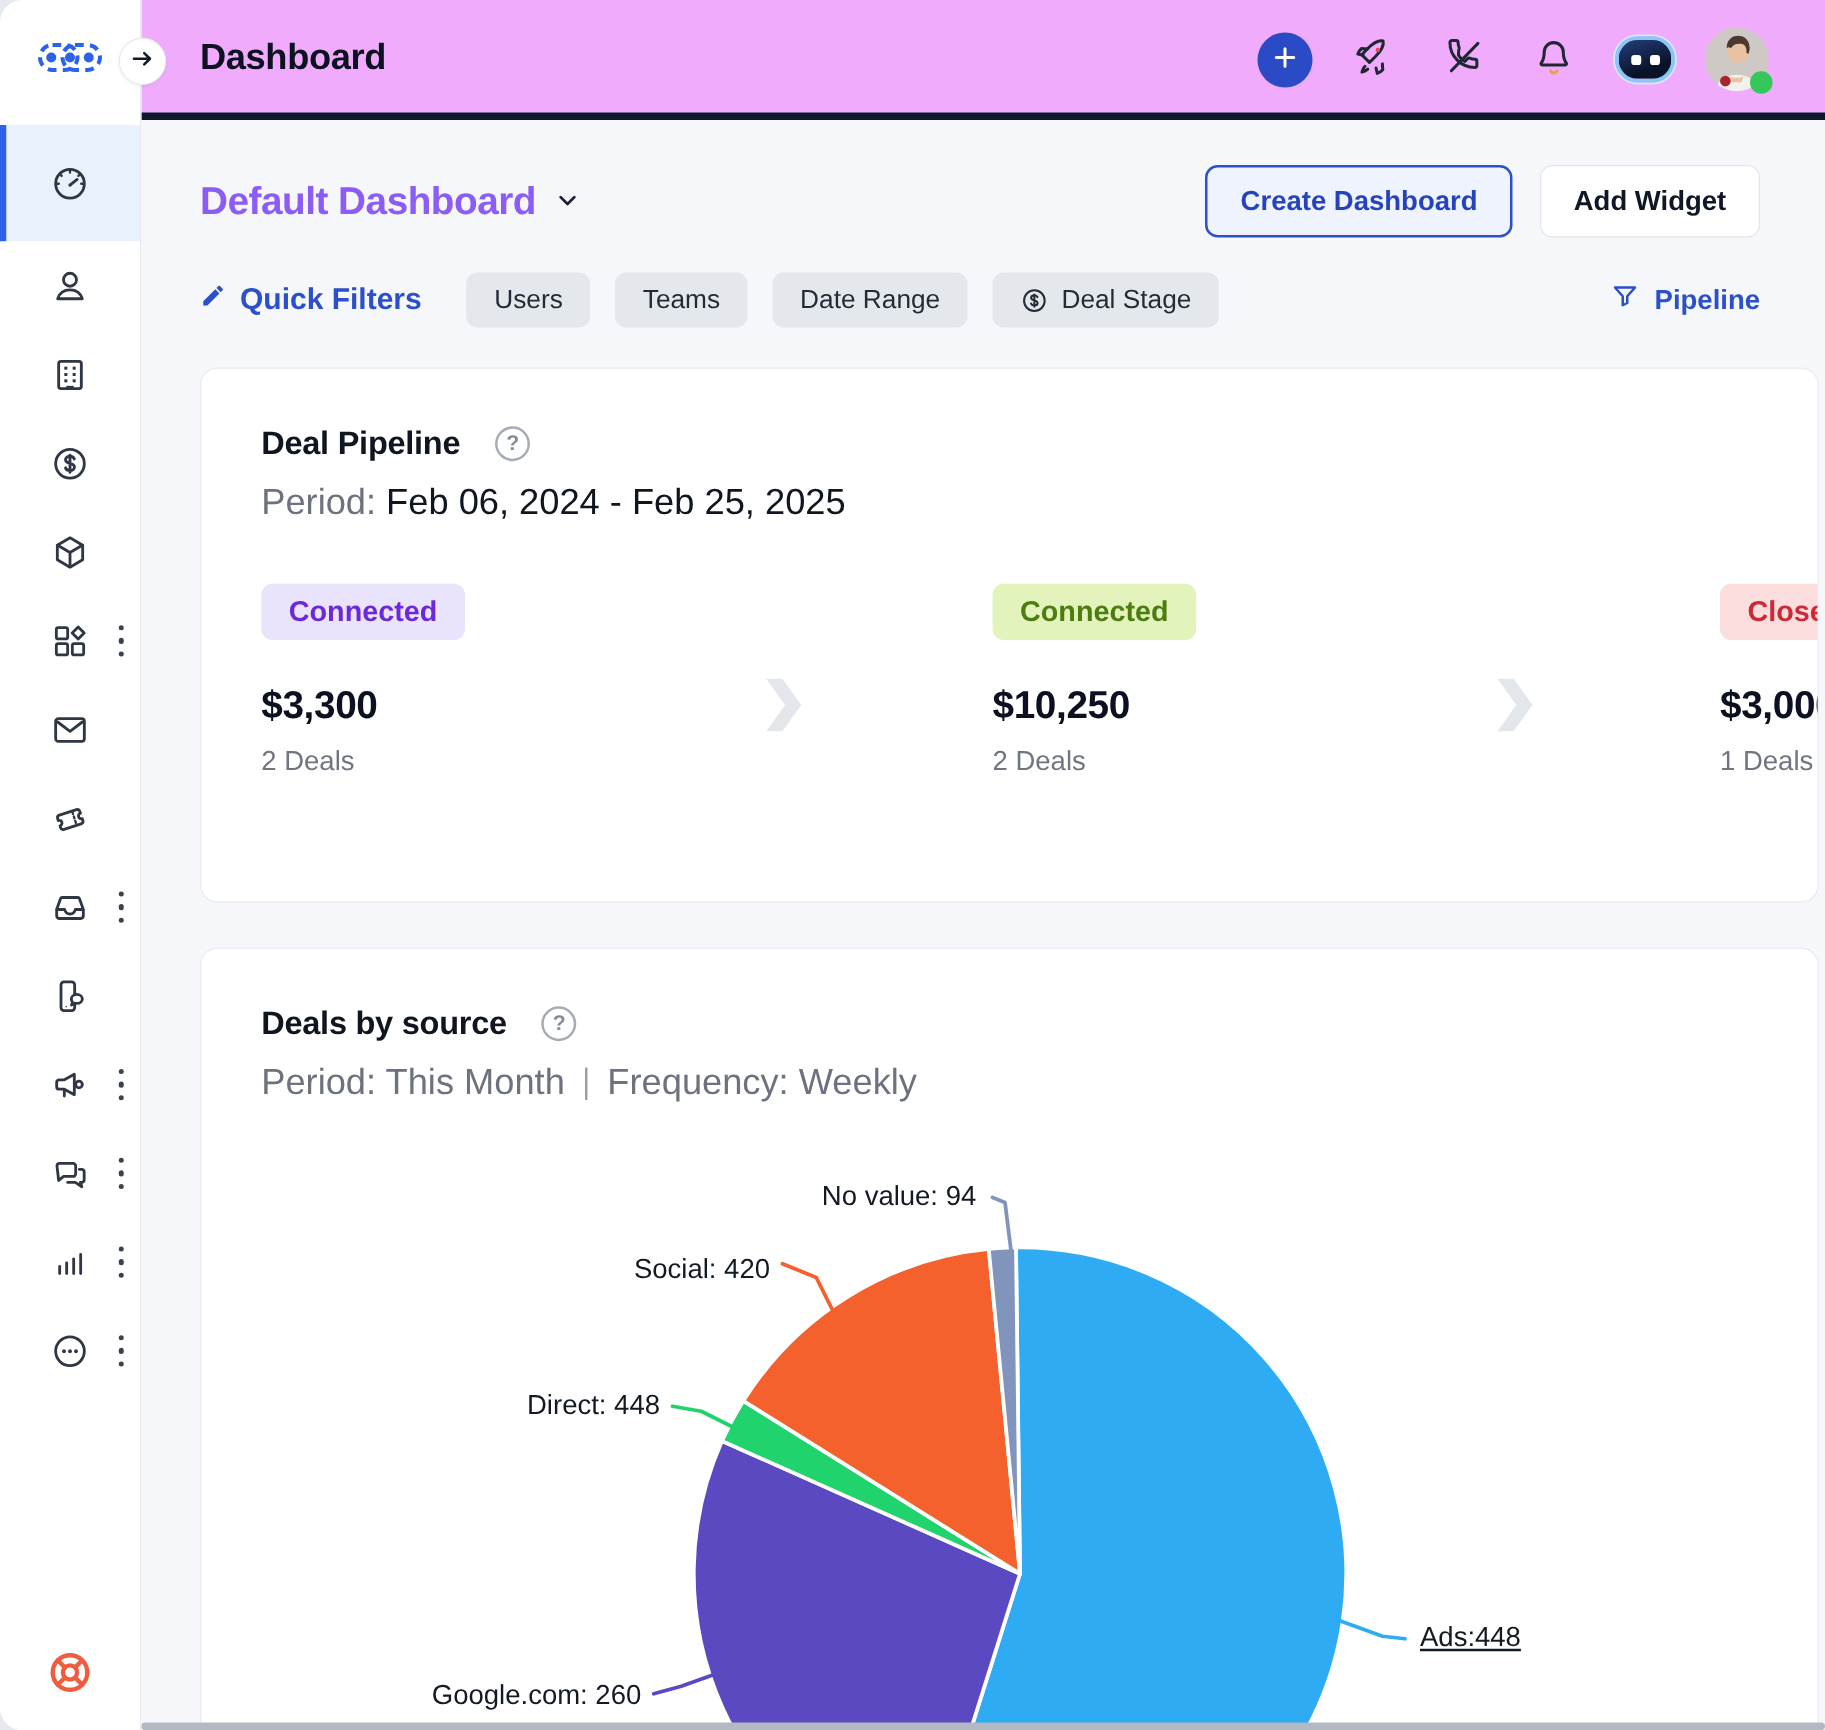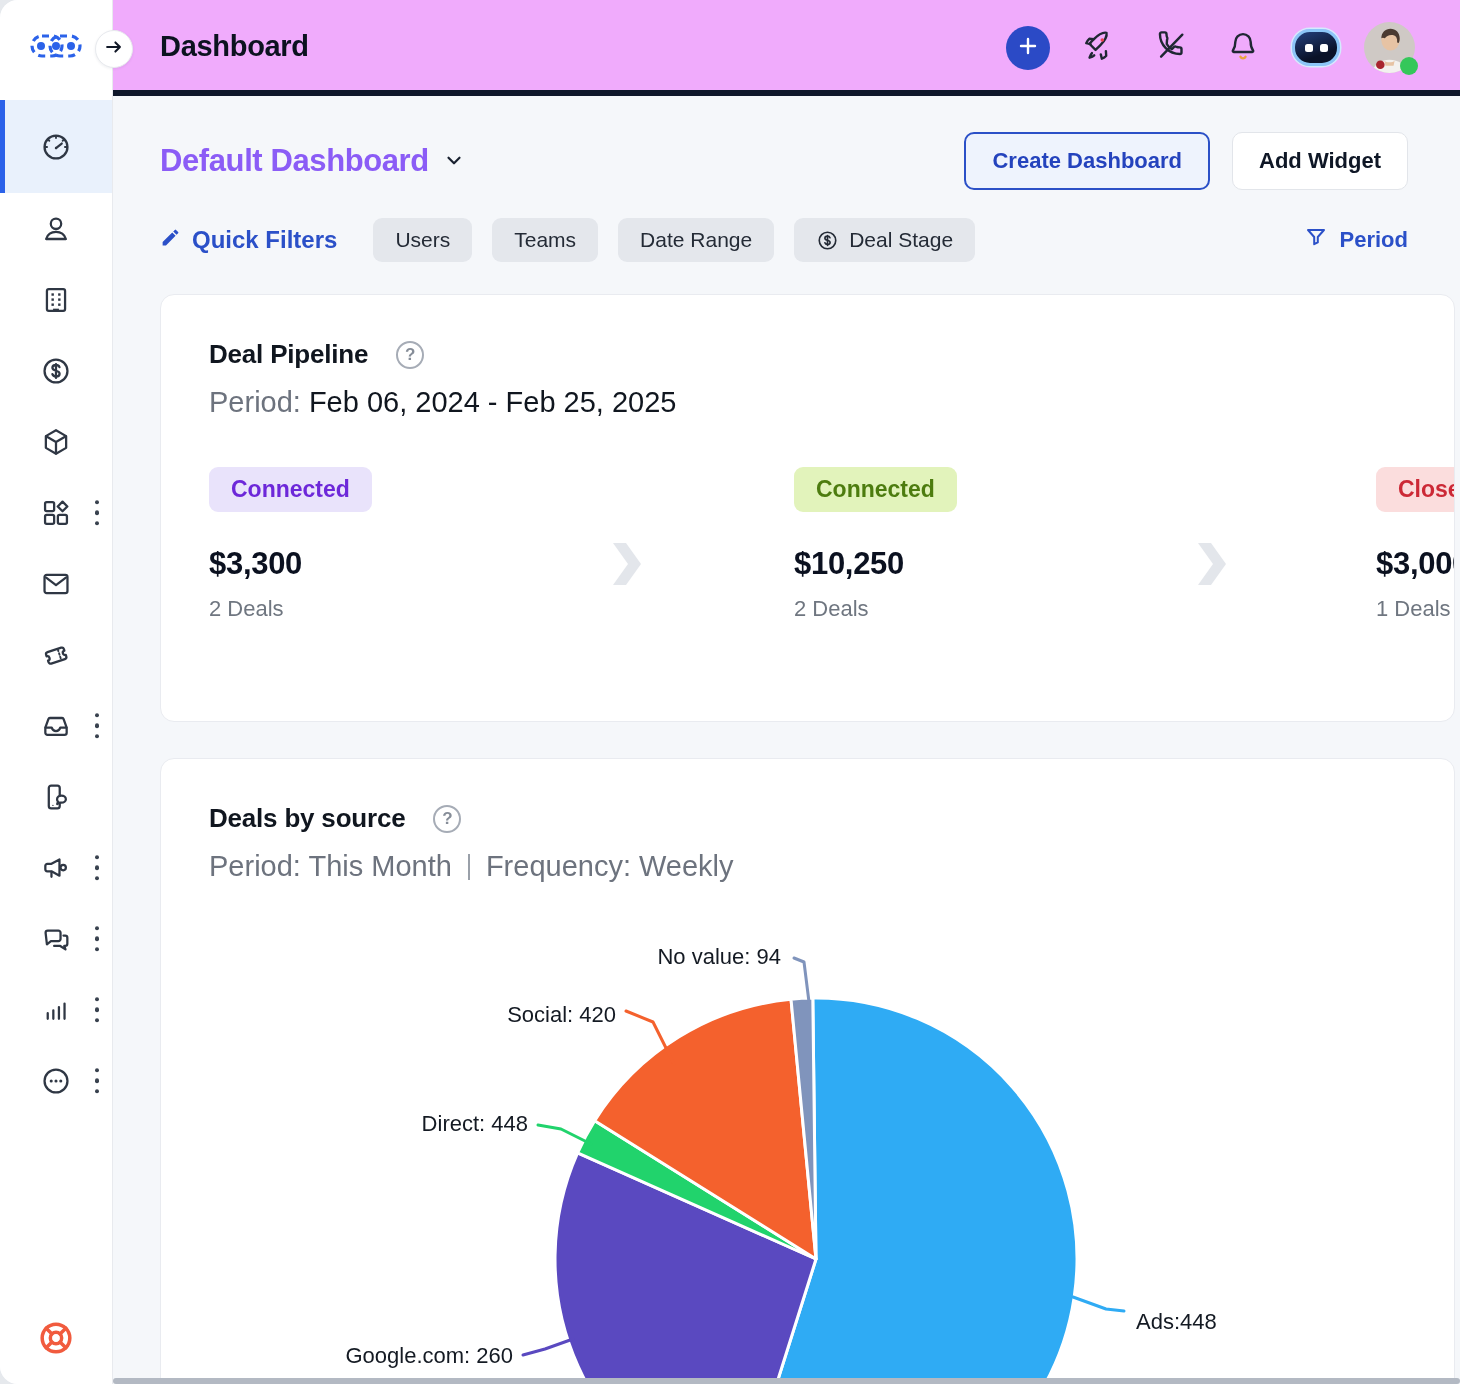--- a/index.html
+++ b/index.html
@@ -351,21 +351,21 @@
               </span>
               <span>Deal Stage</span>
             </div>
           </div>
         <div class="filters-link">
           <span>
             <svg width="24" height="24" viewBox="0 0 24 24" fill="none" stroke="#2b50c8" stroke-width="2" stroke-linejoin="round">
                 <path d="M4 5h16l-6.2 7v5.4l-3.6 1.8v-7.2z"></path>
               </svg>
           </span>
-          <span>Period</span>
+          <span>Pipeline</span>
         </div>
       </div>
 
       <section class="card" id="pipeline-card">
         <div class="card-title-row">
           <span class="card-title">Deal Pipeline</span>
           <span class="help-circle">?</span>
         </div>
         <div class="period-row">
           <span>Period:</span>
@@ -400,21 +400,21 @@
               <path d="M 655 500 L 576.5 748.9 A 261 261 0 0 1 416.6 393.8 Z" fill="#5a49c0" stroke="#ffffff" stroke-width="3" stroke-linejoin="round"></path>
               <path d="M 655 500 L 416.6 393.8 A 261 261 0 0 1 433.7 361.7 Z" fill="#21d36c" stroke="#ffffff" stroke-width="3" stroke-linejoin="round"></path>
               <path d="M 655 500 L 433.7 361.7 A 261 261 0 0 1 630.0 240.2 Z" fill="#f4612d" stroke="#ffffff" stroke-width="3" stroke-linejoin="round"></path>
               <path d="M 655 500 L 630.0 240.2 A 261 261 0 0 1 651.8 239.0 Z" fill="#8094bc" stroke="#ffffff" stroke-width="3" stroke-linejoin="round"></path>
               <polyline points="912,538 945,550 963,552" fill="none" stroke="#2fabf4" stroke-width="3" stroke-linecap="round" stroke-linejoin="round"></polyline>
               <polyline points="362,596 384,590 412,580" fill="none" stroke="#5a49c0" stroke-width="3" stroke-linecap="round" stroke-linejoin="round"></polyline>
               <polyline points="377,366 400,370 430,385" fill="none" stroke="#21d36c" stroke-width="3" stroke-linecap="round" stroke-linejoin="round"></polyline>
               <polyline points="465,252 492,263 513,305" fill="none" stroke="#f4612d" stroke-width="3" stroke-linecap="round" stroke-linejoin="round"></polyline>
               <polyline points="633,199 643,203 648,243" fill="none" stroke="#8094bc" stroke-width="3" stroke-linecap="round" stroke-linejoin="round"></polyline>
             </svg>
-        <div class="pie-label" style="left: 975px; top: 550px;">Ads:448</div>
+        <div class="pie-label" style="left: 975px; top: 538px; text-decoration: underline;">Ads:448</div>
             <div class="pie-label" style="right: 943px; top: 584px;">Google.com: 260</div>
             <div class="pie-label" style="right: 928px; top: 352px;">Direct: 448</div>
             <div class="pie-label" style="right: 840px; top: 243px;">Social: 420</div>
             <div class="pie-label" style="right: 675px; top: 185px;">No value: 94</div>
           </div>
       </section>
 
       <div id="hscroll"></div>
     </div>
   </div>

